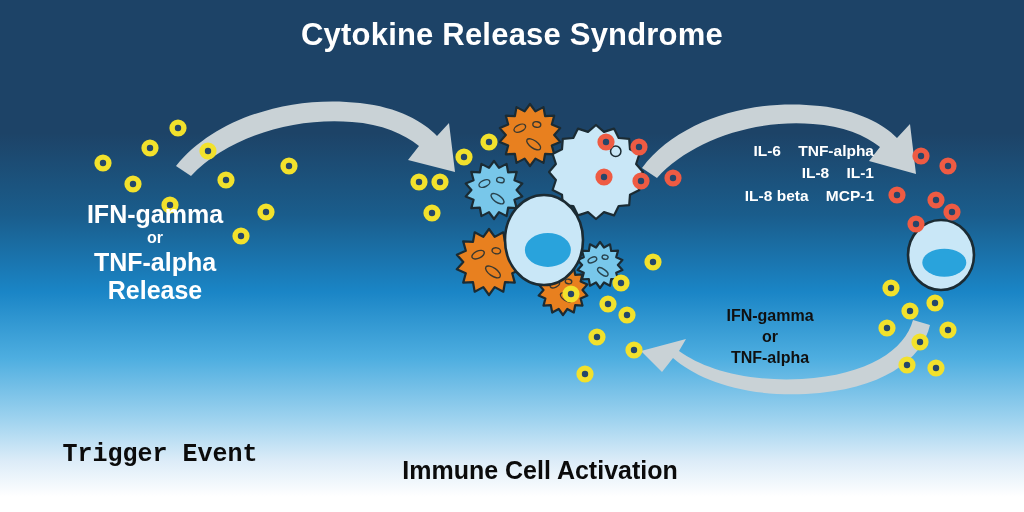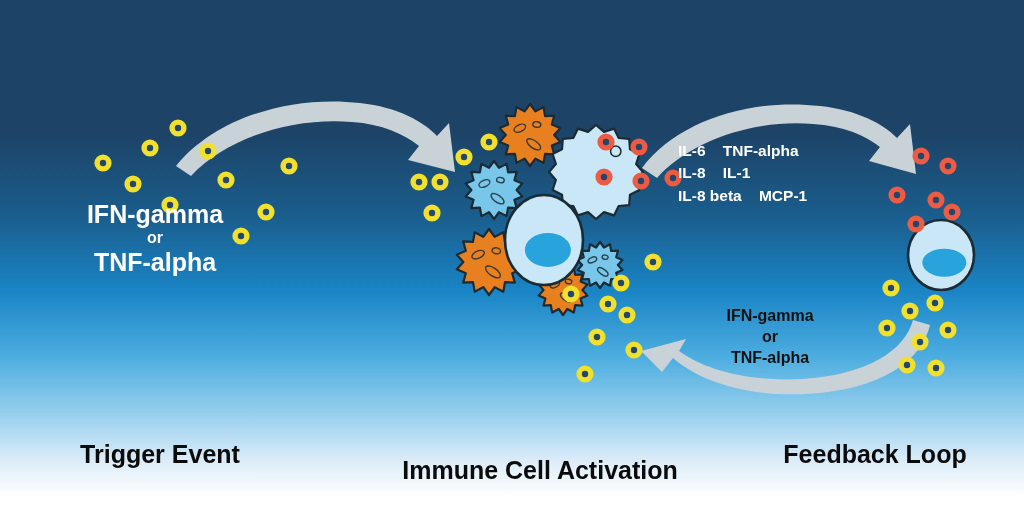--- a/index.html
+++ b/index.html
@@ -17,36 +17,36 @@
     font-size:31px;font-weight:bold;color:#ffffff;letter-spacing:.2px;
   }
   .leftlabel{
     position:absolute;left:20px;top:200px;width:270px;text-align:center;
     color:#ffffff;font-weight:bold;line-height:1.12;
   }
   .leftlabel .big{font-size:25px;display:block;}
   .leftlabel .small{font-size:16px;display:block;font-weight:bold;margin:1px 0;}
 
   .cytolabel{
-    position:absolute;left:678px;top:140px;width:196px;text-align:left;
+    position:absolute;left:678px;top:140px;width:196px;text-align:right;
     color:#ffffff;font-weight:bold;font-size:15.5px;line-height:1.45;
   }
   .cytolabel .row{white-space:pre;}
 
   .fblabel{
     position:absolute;left:670px;top:306px;width:200px;text-align:center;
     color:#101010;font-weight:bold;font-size:16px;line-height:1.3;
   }
   .fblabel span{display:block;}
 
   .bottomlabel{
     position:absolute;top:440px;text-align:center;color:#0b0b0b;
     font-weight:bold;font-size:25px;
   }
-  #bl1{left:20px;width:280px;}
+  #bl1{left:20px;width:280px;font-family:Liberation Mono, monospace;}
   #bl2{left:350px;width:380px;margin-top:16px;}
   #bl3{left:730px;width:290px;}
 </style>
 </head>
 <body>
 
 <div id="stage">
 
   <svg id="svgmain" viewBox="0 0 1024 512">
     <defs>
@@ -284,35 +284,36 @@
             <circle cx="916" cy="224" r="3.2" fill="#24466a"></circle>
           </g>
           <g>
             <circle cx="952" cy="212" r="8.6" fill="#ee5b43"></circle>
             <circle cx="952" cy="212" r="3.2" fill="#24466a"></circle>
           </g>
         </g>
     </g>
   </svg>
 
+  <div class="title">Cytokine Release Syndrome</div>
 
   <div class="leftlabel">
     <span class="big">IFN-gamma</span>
     <span class="small">or</span>
     <span class="big">TNF-alpha</span>
+    <span class="big">Release</span>
   </div>
 
   <div class="cytolabel">
     <div class="row">IL-6    TNF-alpha</div>
     <div class="row">IL-8    IL-1</div>
     <div class="row">IL-8 beta    MCP-1</div>
   </div>
 
   <div class="fblabel">
     <span>IFN-gamma</span>
     <span>or</span>
     <span>TNF-alpha</span>
   </div>
 
   <div class="bottomlabel" id="bl1">Trigger Event</div>
   <div class="bottomlabel" id="bl2">Immune Cell Activation</div>
-  <div class="bottomlabel" id="bl3">Feedback Loop</div>
 </div>
 
 </body></html>

